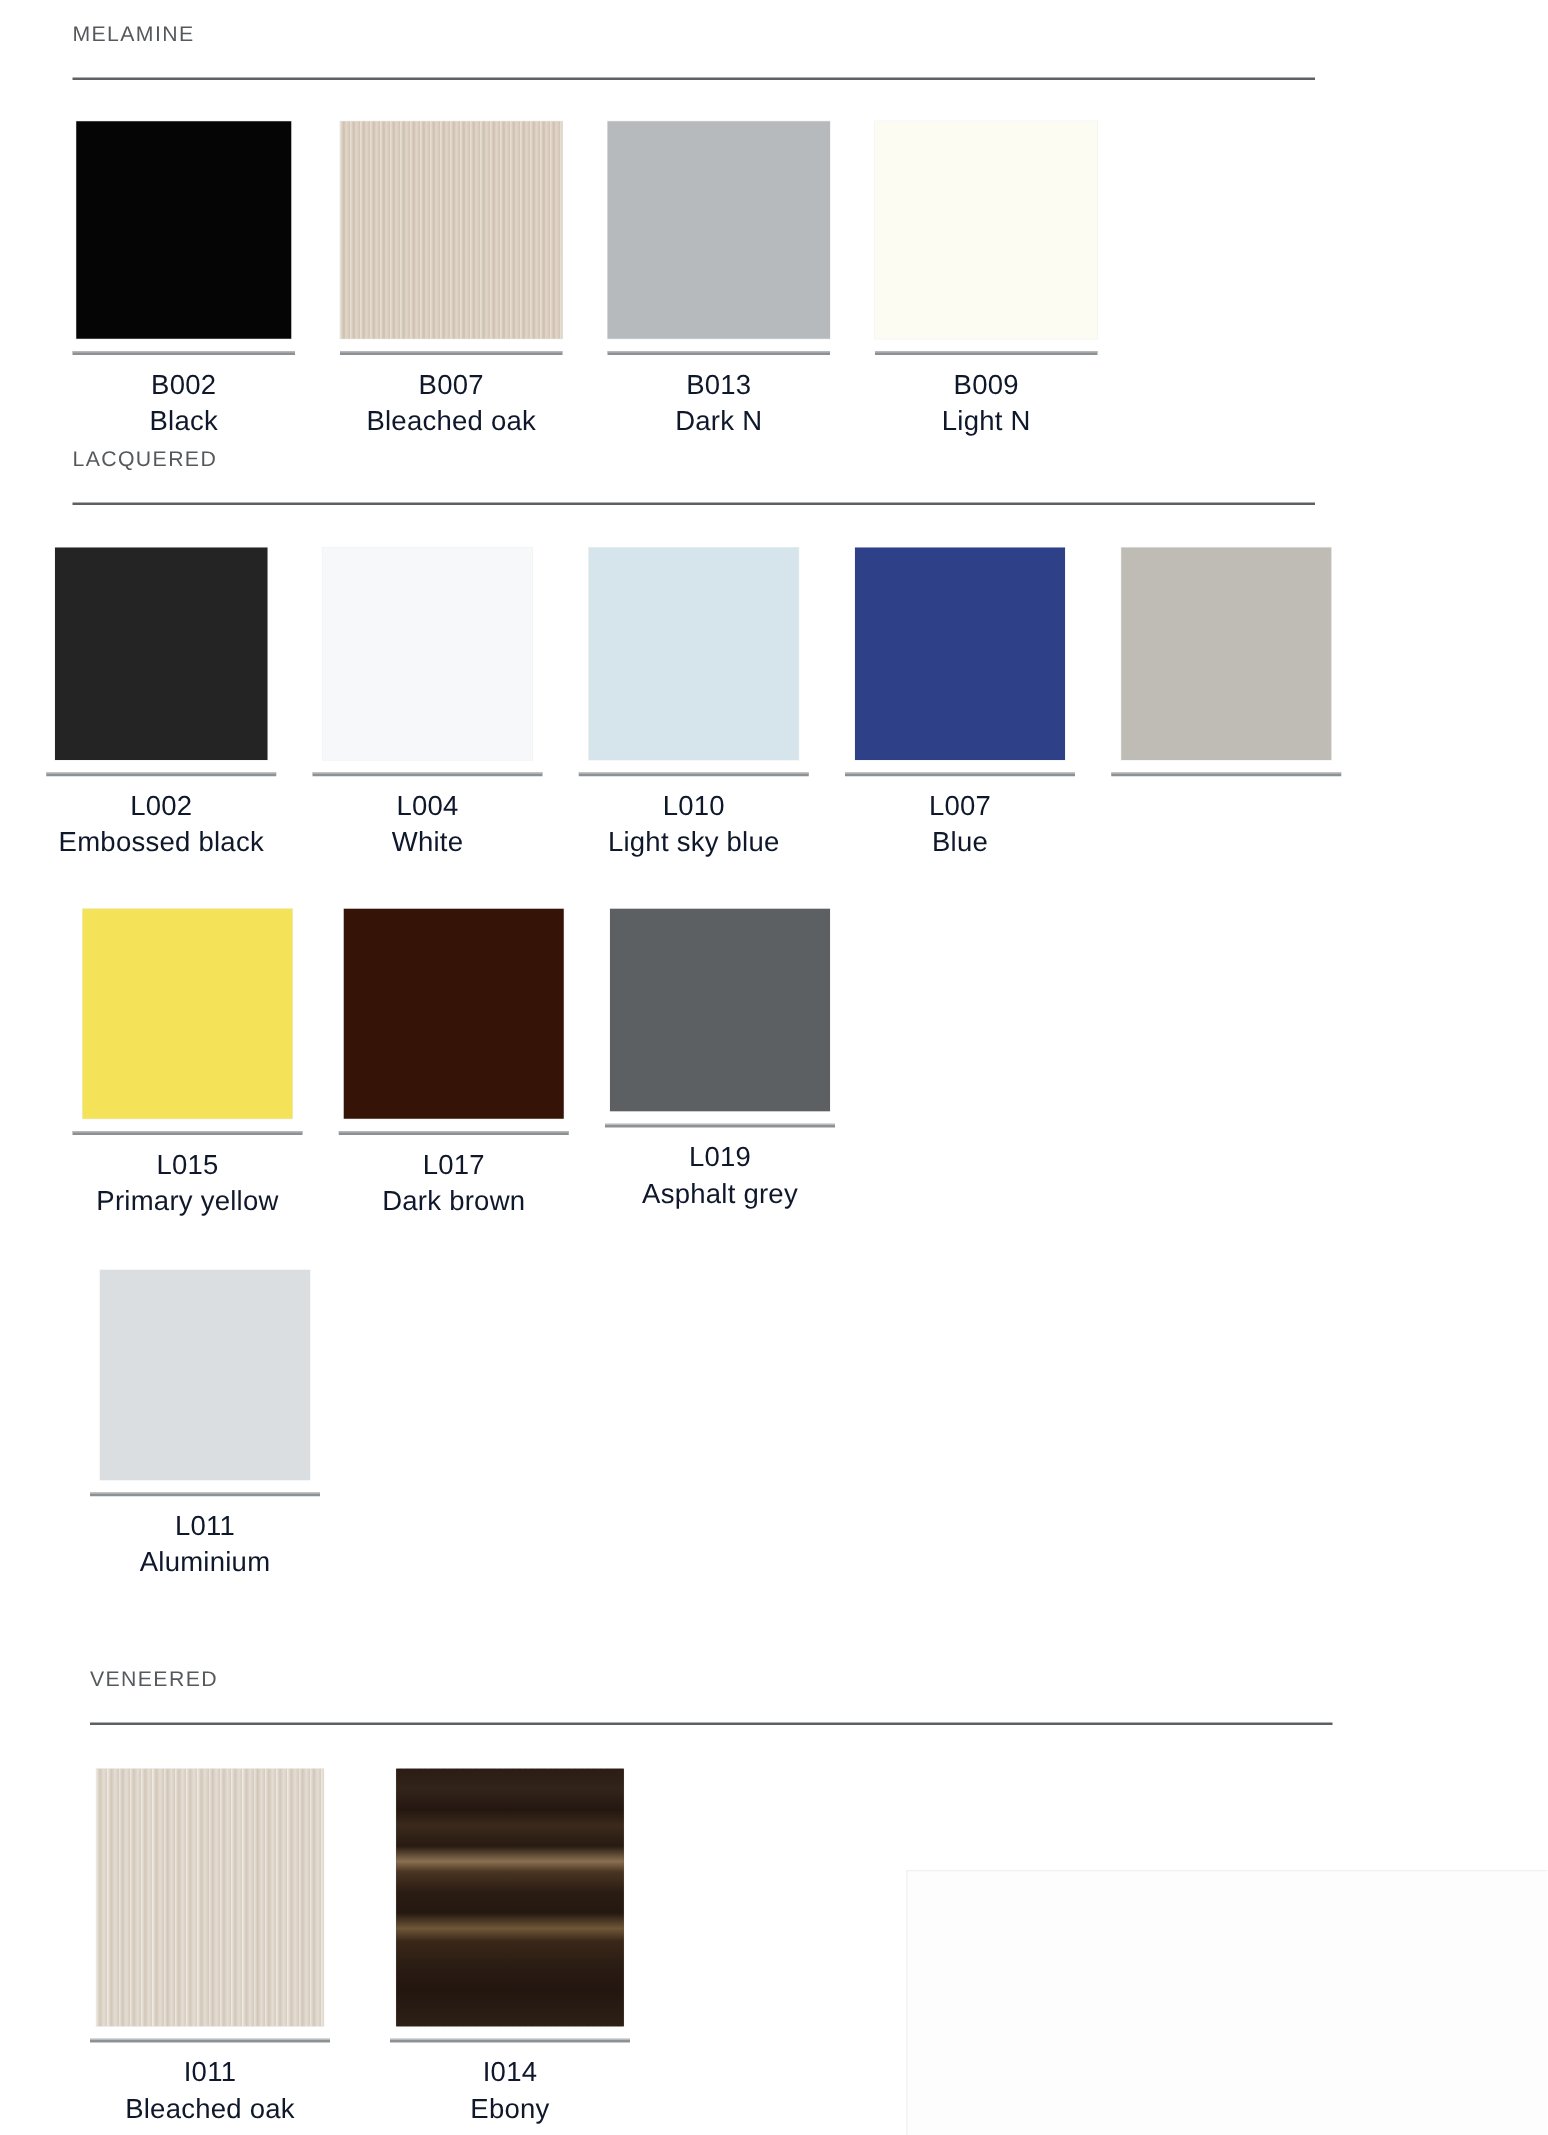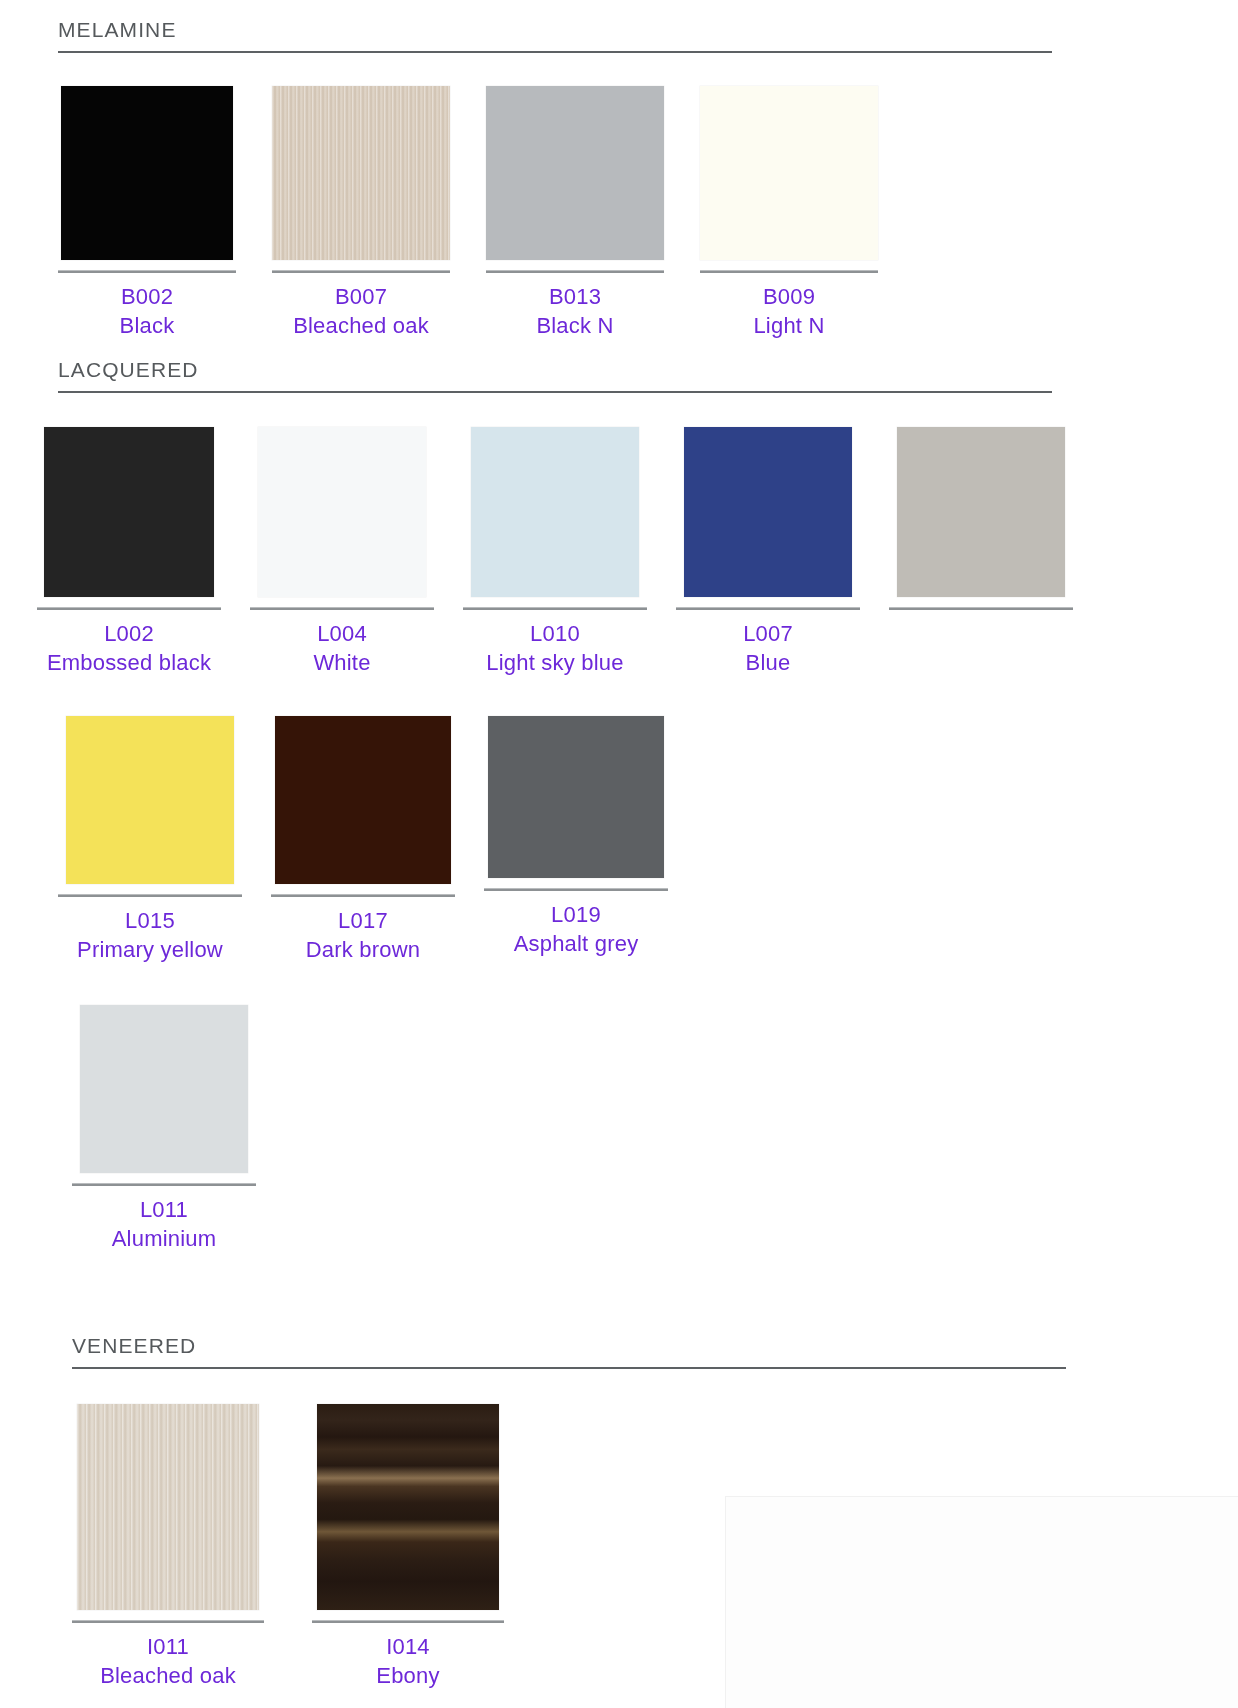--- a/index.html
+++ b/index.html
@@ -17,26 +17,26 @@
     position: relative;
     width: 1238px;
     height: 1708px;
     padding: 0;
   }
 
   
   .section { position: absolute; }
 
   .section-header {
-    font-size: 21px;
+    font-size: 17px;
     letter-spacing: 1.1px;
     color: #55595c;
     font-weight: 400;
     text-transform: uppercase;
-    padding-bottom: 9px;
+    padding-bottom: 24px;
   }
   .section-rule {
     height: 2px;
     background: #5d6164;
     width: 100%;
   }
 
   
   .swatch-row {
     display: flex;
@@ -62,21 +62,21 @@
 
   .chip-rule {
     height: 3px;
     background: #8d9194;
     margin-top: 10px;
     border-top: 1px solid #b9bcbe;
   }
 
   .label {
     text-align: center;
-    color: #6d28d9;
+    color: #0f172a;
     font-size: 22px;
     line-height: 29px;
     font-weight: 400;
     padding-top: 9px;
     letter-spacing: 0.2px;
   }
   .label .code { display: block; }
   .label .name { display: block; }
   .tex-rough {
     background-image:
@@ -171,21 +171,21 @@
         </div>
       </div>
 
       <div class="swatch" style="width:178px;">
         <div class="chip-wrap" style="height:178px;">
           <div class="chip" style="width:178px;height:174px;background:#b7babd;"></div>
         </div>
         <div class="chip-rule" style="width:178px;"></div>
         <div class="label">
           <span class="code">B013</span>
-          <span class="name">Black N</span>
+          <span class="name">Dark N</span>
         </div>
       </div>
 
       <div class="swatch" style="width:178px;">
         <div class="chip-wrap" style="height:178px;">
           <div class="chip" style="width:178px;height:174px;background:#fdfcf2;"></div>
         </div>
         <div class="chip-rule" style="width:178px;"></div>
         <div class="label">
           <span class="code">B009</span>

